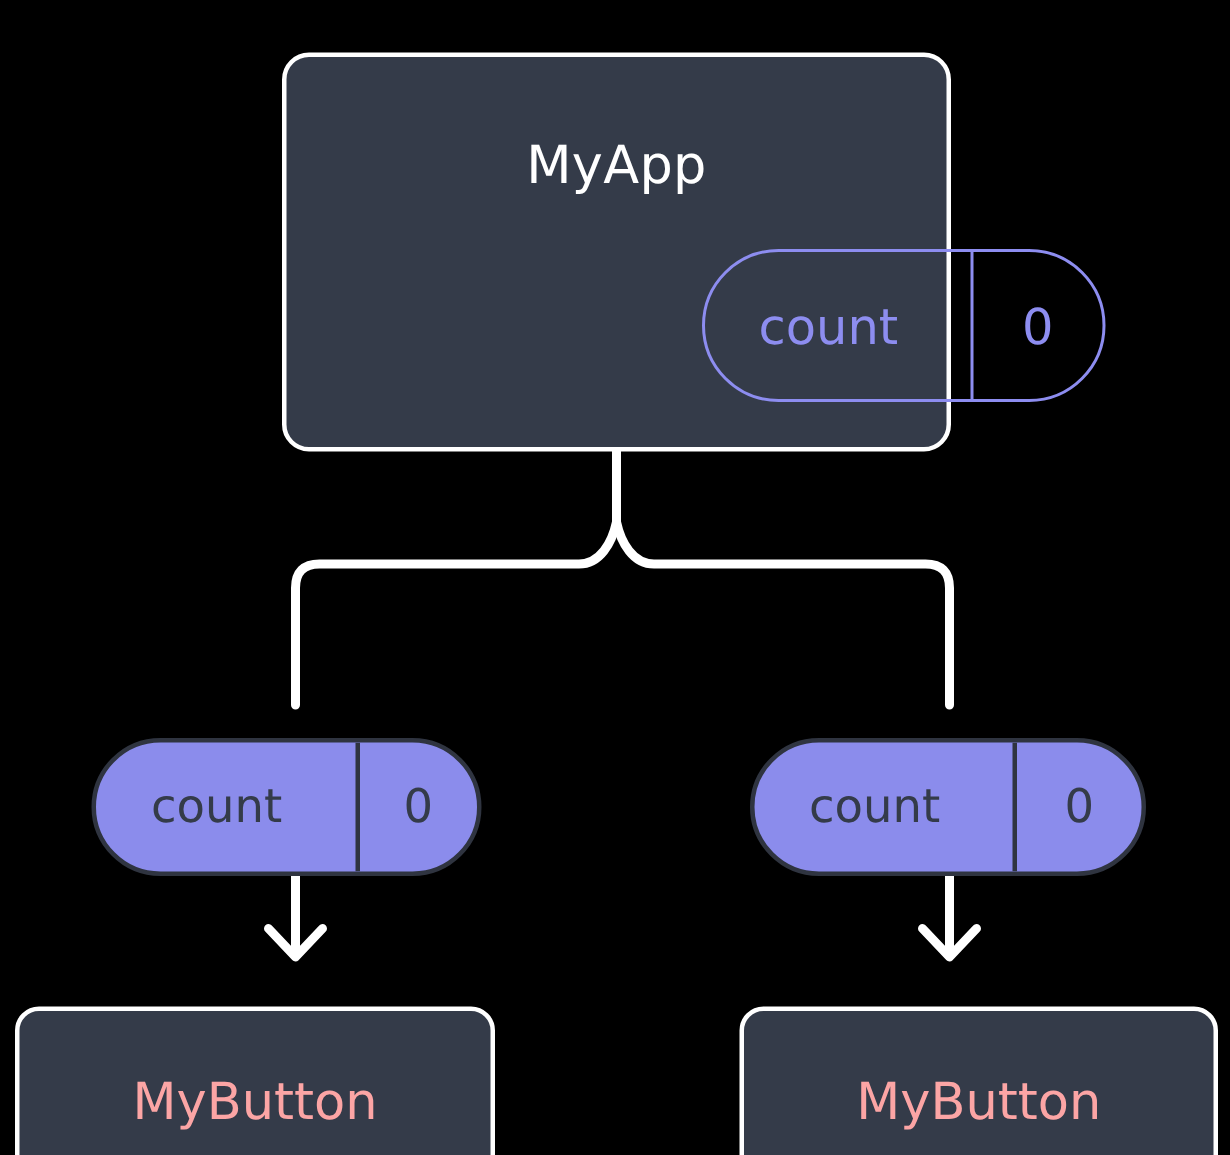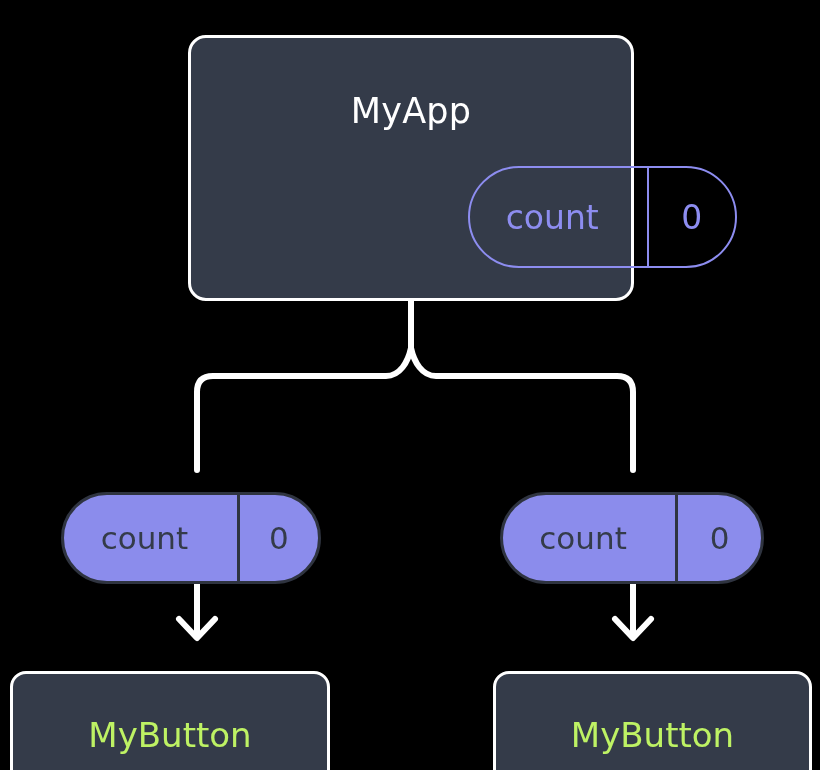--- a/index.html
+++ b/index.html
@@ -157,21 +157,21 @@
     left: 493px;
     top: 648px;
     width: 319px;
   }
   .leaf-label {
     position: absolute;
     left: 0;
     right: 0;
     top: 44px;
     text-align: center;
-    color: #bef264;
+    color: #fca5a5;
     font-size: 34px;
     line-height: 1;
   }
 </style>
 </head>
 <body>
 
 <div id="stage">
 
   <svg id="edges" viewBox="0 0 820 770" width="820" height="770" xmlns="http://www.w3.org/2000/svg">

